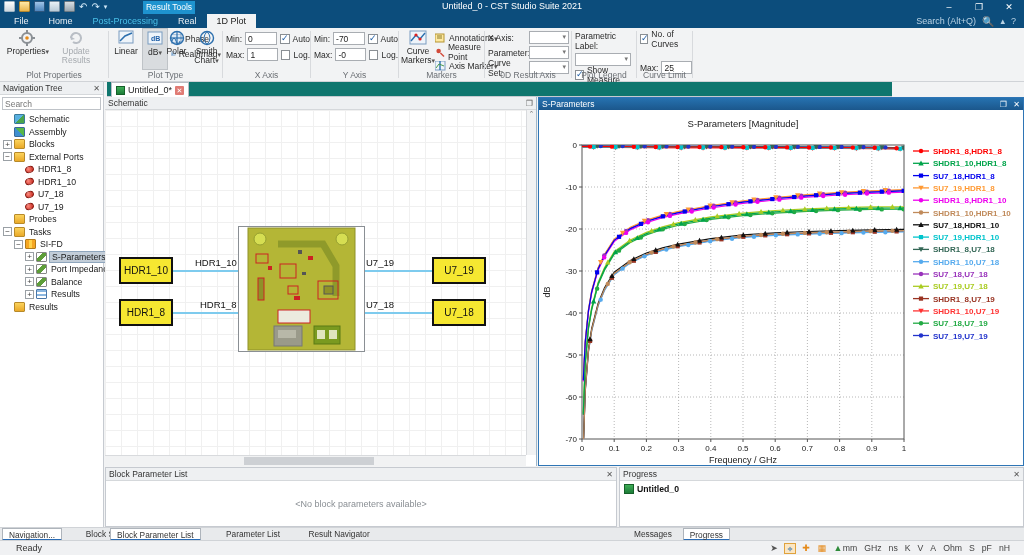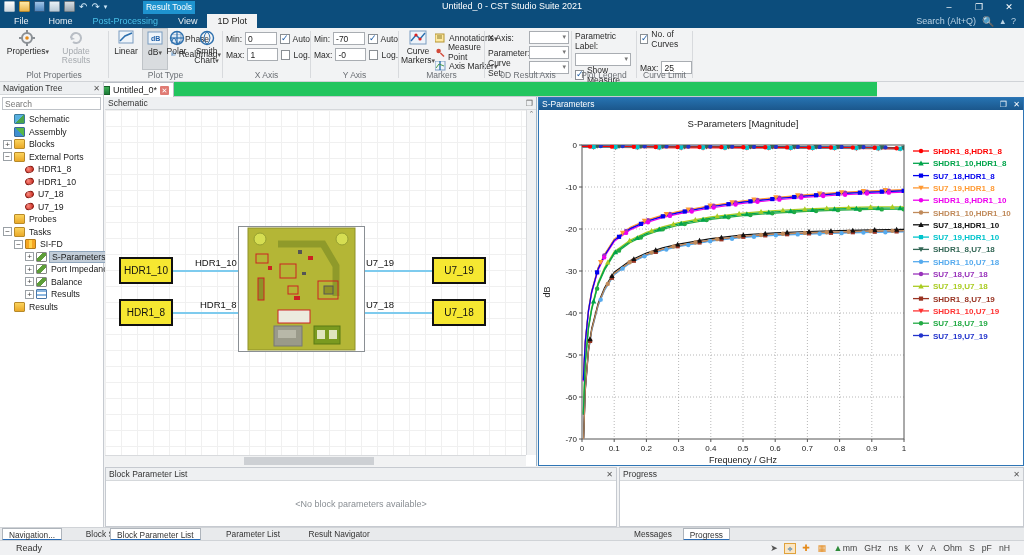--- a/index.html
+++ b/index.html
@@ -45,21 +45,21 @@
   .smallrow { display:flex; align-items:center; gap:3px; height:13px; font-size:8.5px; color:#2a2a2a; }
   .si { width:11px; height:10px; display:inline-block; }
   .chk { width:10px; height:10px; border:1px solid #8a8f94; background:#fff; display:inline-block; position:relative; }
   .chk.on::after { content:"✓"; position:absolute; left:0px; top:-2px; font-size:9px; color:#1f5fa8; }
   .tinput { height:13px; background:#fff; border:1px solid #a9adb2; font-size:8.5px; padding:0 2px; color:#222; display:flex; align-items:center; }
   .drop { height:13px; background:#fff; border:1px solid #a9adb2; position:relative; }
   .drop::after { content:"▾"; position:absolute; right:2px; top:1px; font-size:7px; color:#777; }
   .flab { font-size:8.5px; color:#2a2a2a; }
 
   
-  .doctabs { position:absolute; left:92px; top:82px; width:785px; height:15px; background:#22c55e; border-bottom:1px solid #c6cad0; }
+  .doctabs { position:absolute; left:107px; top:82px; width:785px; height:15px; background:#0f766e; border-bottom:1px solid #c6cad0; }
   .dtab { position:absolute; left:4px; top:0; height:15px; background:#fff; border:1px solid #b9bec5; border-bottom:none; display:flex; align-items:center; gap:3px; padding:0 4px; }
   .dticon { width:9px; height:9px; background:linear-gradient(#3fae57,#1d7c38); border:1px solid #166029; }
   .dtclose { width:9px; height:9px; background:#e07b74; color:#fff; font-size:7px; line-height:9px; text-align:center; border-radius:1px; }
 
   
   .navpanel { position:absolute; left:0; top:82px; width:104px; height:445px; background:#fff; border-right:1px solid #c6cad0; }
   .phead { height:13px; background:#eef0f2; border-bottom:1px solid #d5d8db; display:flex; align-items:center; justify-content:space-between; padding:0 3px; font-size:8.5px; color:#333; }
   .phead .px { color:#555; font-size:8px; }
   .navsearch { margin:2px; height:13px; border:1px solid #bfc3c8; background:#fff; }
   .navsearch input { width:100%; height:100%; border:none; outline:none; font-size:8.5px; padding:0 2px; font-family:"Liberation Sans",sans-serif; color:#333; }
@@ -145,21 +145,21 @@
       <span class="close">✕</span>
     </div>
   </div>
 
   <div class="tabrow">
     <div class="ctx-tab">Result Tools</div>
     <div class="rtabs">
       <span class="rtab">File</span>
       <span class="rtab">Home</span>
       <span class="rtab pp">Post-Processing</span>
-      <span class="rtab">View</span>
+      <span class="rtab">Real</span>
       <span class="rtab active">1D Plot</span>
     </div>
     <div class="topsearch">
       <span>Search (Alt+Q)</span>
       <span class="mag">🔍</span>
       <span>▴</span>
       <span>?</span>
     </div>
   </div>
 
@@ -918,20 +918,24 @@
       <span class="px">✕</span>
     </div>
     <div class="bplbody">&lt;No block parameters available&gt;</div>
   </div>
 
   <div class="progpanel">
     <div class="phead">
       <span>Progress</span>
       <span class="px">✕</span>
     </div>
+    <div class="progitem">
+      <span class="progicon"></span>
+      <span>Untitled_0</span>
+    </div>
   </div>
 
   <div class="bottomtabs">
     <div id="btabs-left">
         <span class="btab active" style="left: 2px;">Navigation...</span>
         <span class="btab" style="left: 79.8px;">Block Selection...</span>
       </div>
       <div id="btabs-center">
         <span class="btab active" style="left: 110px;">Block Parameter List</span>
         <span class="btab" style="left: 220px;">Parameter List</span>

